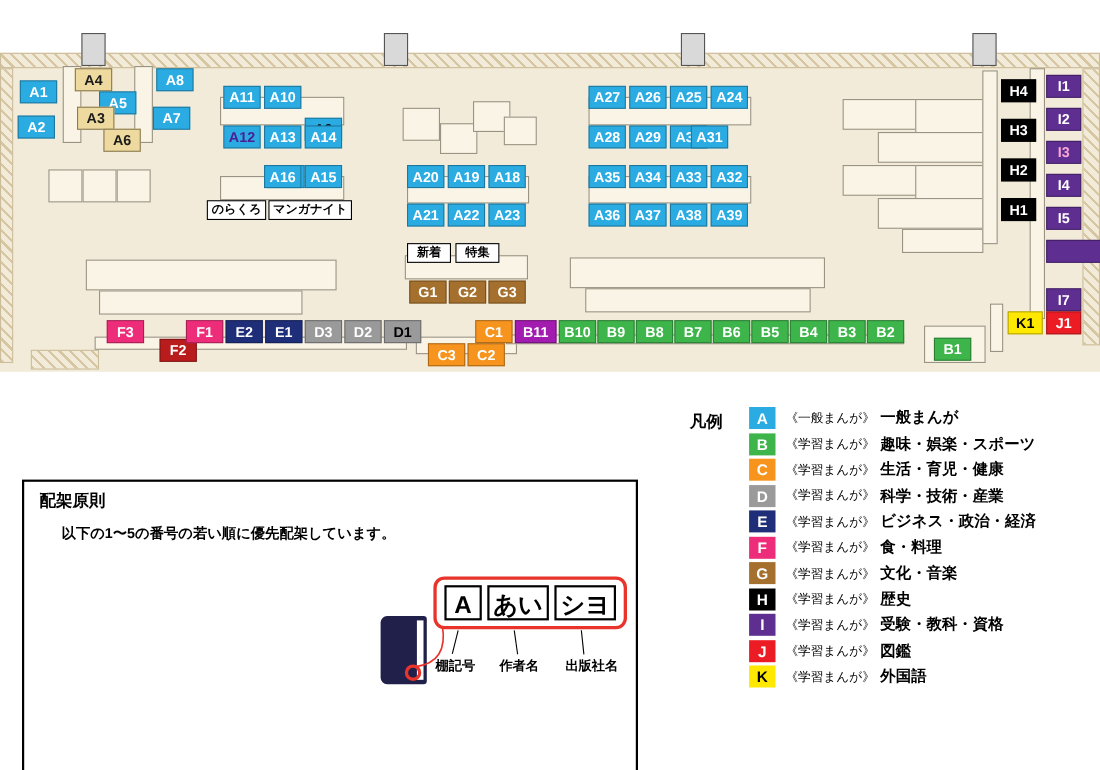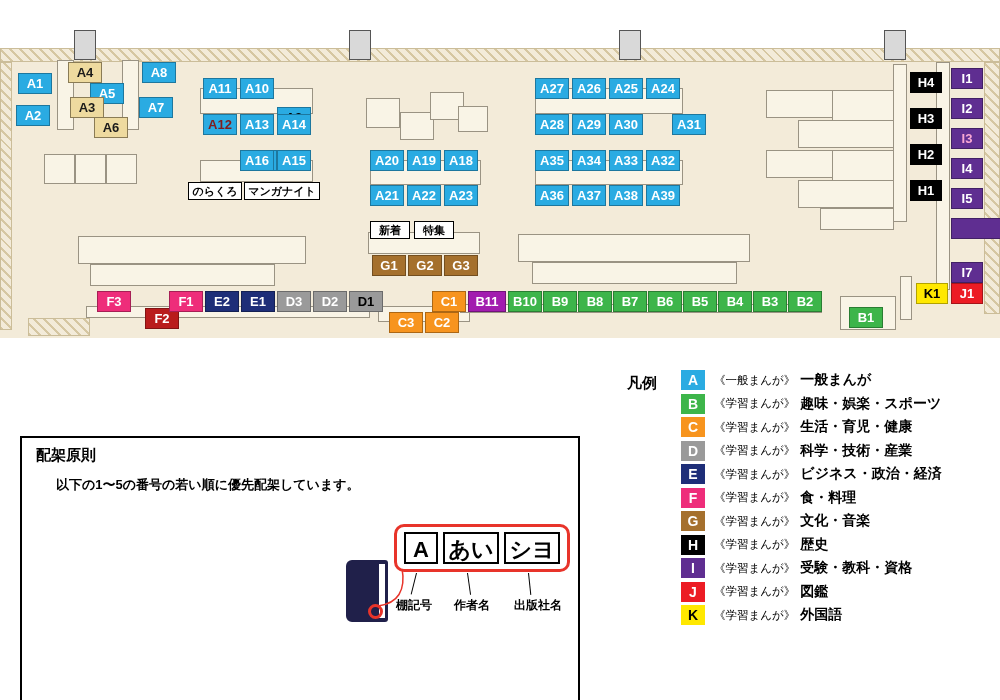--- a/index.html
+++ b/index.html
@@ -109,40 +109,40 @@
       <div class="maplabel" style="left: 68px; top: 62px; width: 34px; background: rgb(238, 218, 159); color: rgb(26, 26, 26); border-color: rgb(138, 123, 85);">A4</div>
       <div class="maplabel" style="left: 142px; top: 62px; width: 34px; background: rgb(42, 171, 226); color: rgb(255, 255, 255);">A8</div>
       <div class="maplabel" style="left: 90px; top: 83px; width: 34px; background: rgb(42, 171, 226); color: rgb(255, 255, 255);">A5</div>
       <div class="maplabel" style="left: 70px; top: 97px; width: 34px; background: rgb(238, 218, 159); color: rgb(26, 26, 26); border-color: rgb(138, 123, 85);">A3</div>
       <div class="maplabel" style="left: 139px; top: 97px; width: 34px; background: rgb(42, 171, 226); color: rgb(255, 255, 255);">A7</div>
       <div class="maplabel" style="left: 16px; top: 105px; width: 34px; background: rgb(42, 171, 226); color: rgb(255, 255, 255);">A2</div>
       <div class="maplabel" style="left: 94px; top: 117px; width: 34px; background: rgb(238, 218, 159); color: rgb(26, 26, 26); border-color: rgb(138, 123, 85);">A6</div>
       <div class="maplabel" style="left: 203px; top: 78px; width: 34px; background: rgb(42, 171, 226); color: rgb(255, 255, 255);">A11</div>
       <div class="maplabel" style="left: 240px; top: 78px; width: 34px; background: rgb(42, 171, 226); color: rgb(255, 255, 255);">A10</div>
       <div class="maplabel" style="left: 277px; top: 78px; width: 34px; background: rgb(42, 171, 226); color: #000000; margin-top: 29px;">A9</div>
-      <div class="maplabel" style="left: 203px; top: 114px; width: 34px; background: rgb(42, 171, 226); color: #7f1d1d;">A12</div>
+      <div class="maplabel" style="left: 203px; top: 114px; width: 34px; background: rgb(42, 171, 226); color: #4c1d95;">A12</div>
       <div class="maplabel" style="left: 240px; top: 114px; width: 34px; background: rgb(42, 171, 226); color: rgb(255, 255, 255);">A13</div>
       <div class="maplabel" style="left: 277px; top: 114px; width: 34px; background: rgb(42, 171, 226); color: rgb(255, 255, 255);">A14</div>
       <div class="maplabel" style="left: 203px; top: 150px; width: 34px; background: rgb(42, 171, 226); color: rgb(255, 255, 255); margin-left: 40px;">A17</div>
       <div class="maplabel" style="left: 240px; top: 150px; width: 34px; background: rgb(42, 171, 226); color: rgb(255, 255, 255);">A16</div>
       <div class="maplabel" style="left: 277px; top: 150px; width: 34px; background: rgb(42, 171, 226); color: rgb(255, 255, 255);">A15</div>
       <div class="maplabel" style="left: 370px; top: 150px; width: 34px; background: rgb(42, 171, 226); color: rgb(255, 255, 255);">A20</div>
       <div class="maplabel" style="left: 407px; top: 150px; width: 34px; background: rgb(42, 171, 226); color: rgb(255, 255, 255);">A19</div>
       <div class="maplabel" style="left: 444px; top: 150px; width: 34px; background: rgb(42, 171, 226); color: rgb(255, 255, 255);">A18</div>
       <div class="maplabel" style="left: 370px; top: 185px; width: 34px; background: rgb(42, 171, 226); color: rgb(255, 255, 255);">A21</div>
       <div class="maplabel" style="left: 407px; top: 185px; width: 34px; background: rgb(42, 171, 226); color: rgb(255, 255, 255);">A22</div>
       <div class="maplabel" style="left: 444px; top: 185px; width: 34px; background: rgb(42, 171, 226); color: rgb(255, 255, 255);">A23</div>
       <div class="maplabel" style="left: 535px; top: 78px; width: 34px; background: rgb(42, 171, 226); color: rgb(255, 255, 255);">A27</div>
       <div class="maplabel" style="left: 572px; top: 78px; width: 34px; background: rgb(42, 171, 226); color: rgb(255, 255, 255);">A26</div>
       <div class="maplabel" style="left: 609px; top: 78px; width: 34px; background: rgb(42, 171, 226); color: rgb(255, 255, 255);">A25</div>
       <div class="maplabel" style="left: 646px; top: 78px; width: 34px; background: rgb(42, 171, 226); color: rgb(255, 255, 255);">A24</div>
       <div class="maplabel" style="left: 535px; top: 114px; width: 34px; background: rgb(42, 171, 226); color: rgb(255, 255, 255);">A28</div>
       <div class="maplabel" style="left: 572px; top: 114px; width: 34px; background: rgb(42, 171, 226); color: rgb(255, 255, 255);">A29</div>
       <div class="maplabel" style="left: 609px; top: 114px; width: 34px; background: rgb(42, 171, 226); color: rgb(255, 255, 255);">A30</div>
-      <div class="maplabel" style="left: 672px; top: 114px; width: 34px; background: rgb(42, 171, 226); color: rgb(255, 255, 255);">A31</div>
+      <div class="maplabel" style="left: 628px; top: 114px; width: 34px; background: rgb(42, 171, 226); color: rgb(255, 255, 255);">A31</div>
       <div class="maplabel" style="left: 535px; top: 150px; width: 34px; background: rgb(42, 171, 226); color: rgb(255, 255, 255);">A35</div>
       <div class="maplabel" style="left: 572px; top: 150px; width: 34px; background: rgb(42, 171, 226); color: rgb(255, 255, 255);">A34</div>
       <div class="maplabel" style="left: 609px; top: 150px; width: 34px; background: rgb(42, 171, 226); color: rgb(255, 255, 255);">A33</div>
       <div class="maplabel" style="left: 646px; top: 150px; width: 34px; background: rgb(42, 171, 226); color: rgb(255, 255, 255);">A32</div>
       <div class="maplabel" style="left: 535px; top: 185px; width: 34px; background: rgb(42, 171, 226); color: rgb(255, 255, 255);">A36</div>
       <div class="maplabel" style="left: 572px; top: 185px; width: 34px; background: rgb(42, 171, 226); color: rgb(255, 255, 255);">A37</div>
       <div class="maplabel" style="left: 609px; top: 185px; width: 34px; background: rgb(42, 171, 226); color: rgb(255, 255, 255);">A38</div>
       <div class="maplabel" style="left: 646px; top: 185px; width: 34px; background: rgb(42, 171, 226); color: rgb(255, 255, 255);">A39</div>
       <div class="maplabel" style="left: 372px; top: 255px; width: 34px; background: rgb(165, 112, 45); color: rgb(255, 255, 255);">G1</div>
       <div class="maplabel" style="left: 408px; top: 255px; width: 34px; background: rgb(165, 112, 45); color: rgb(255, 255, 255);">G2</div>

